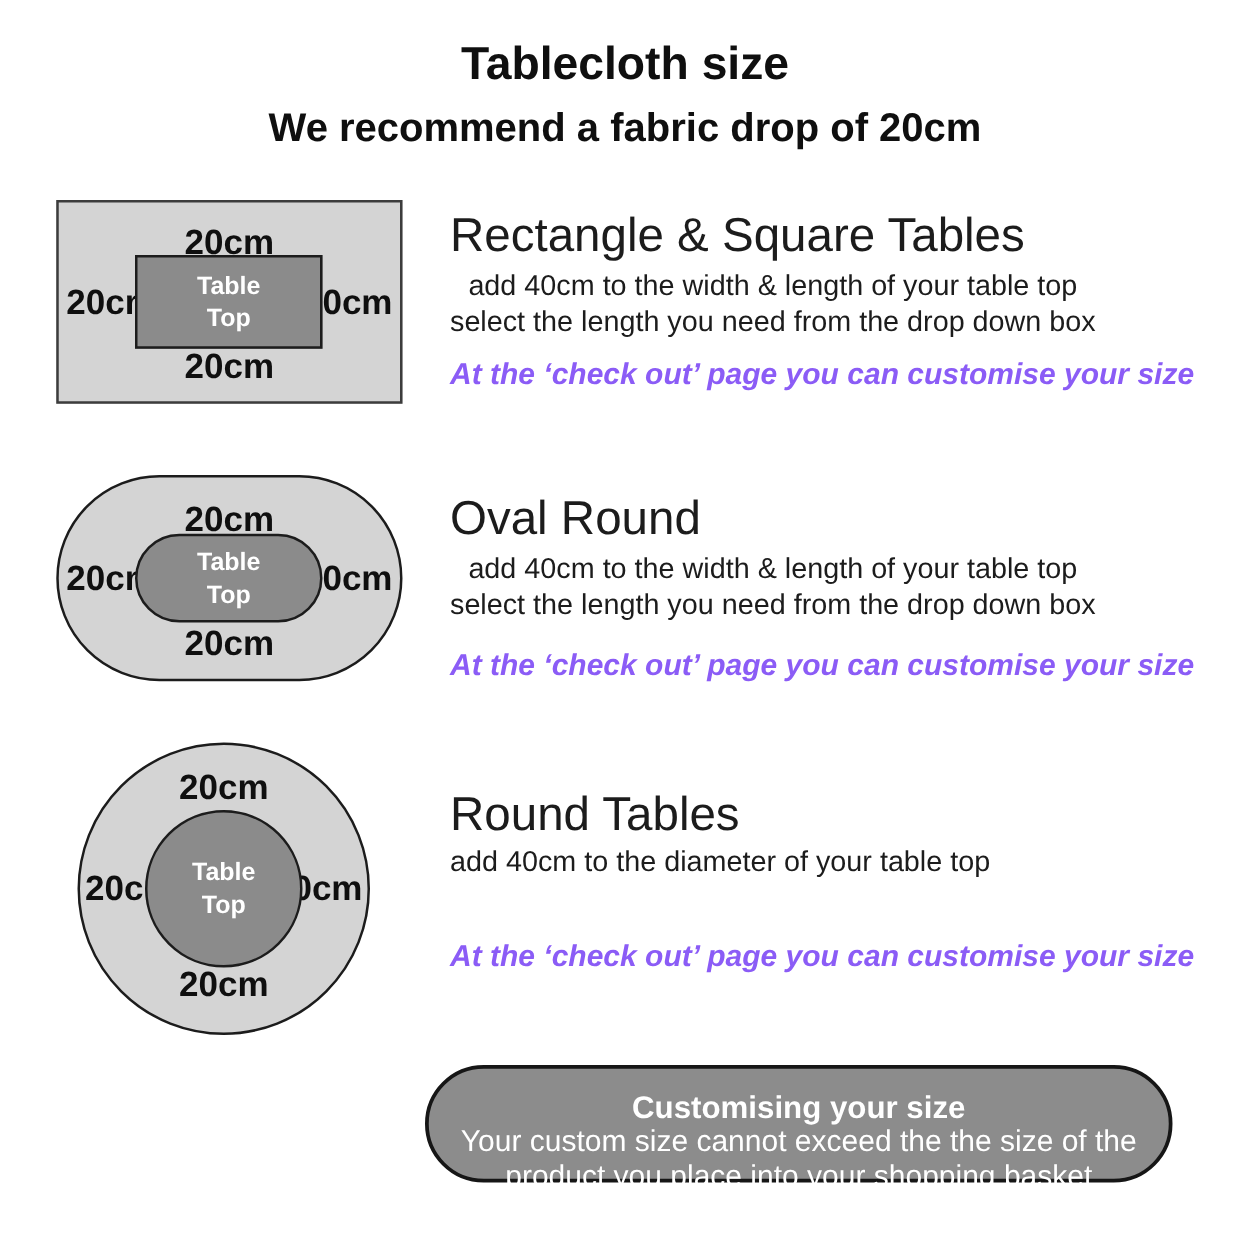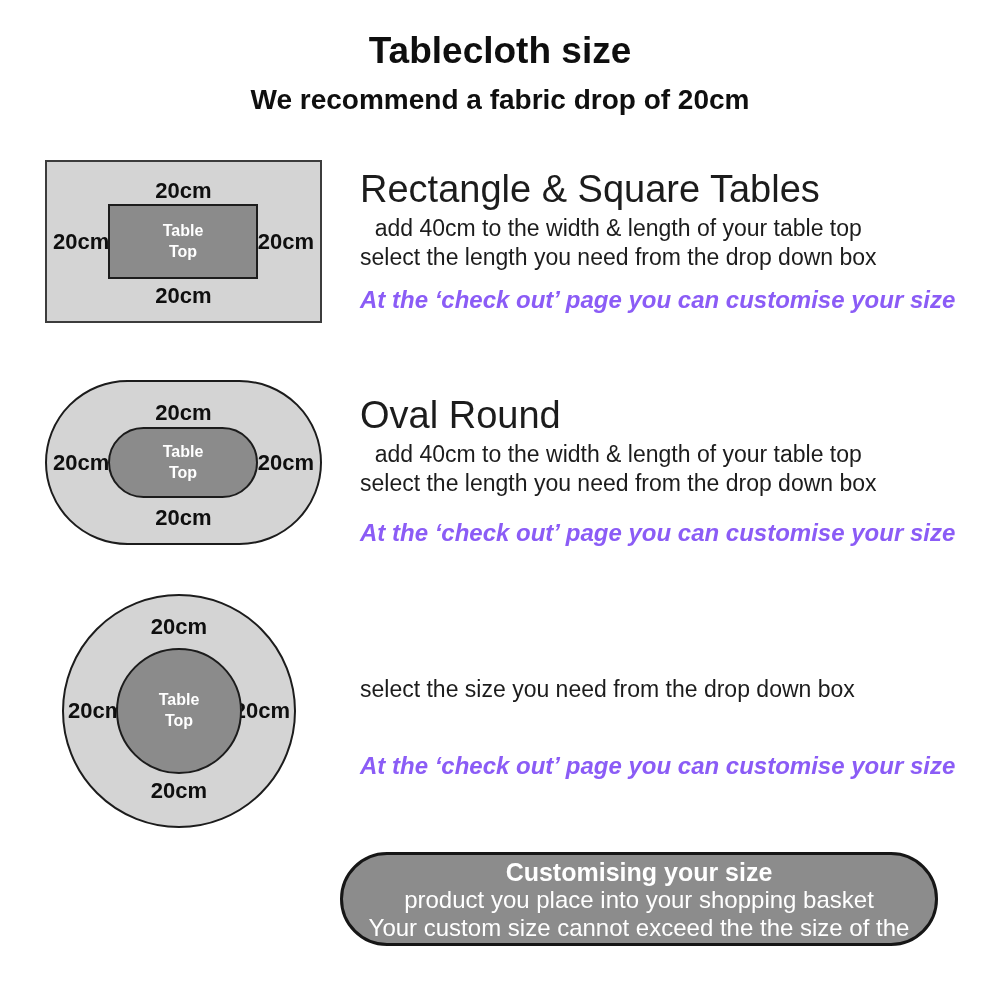--- a/index.html
+++ b/index.html
@@ -14,47 +14,47 @@
     overflow: hidden;
   }
 
   
   .title {
     position: absolute; top: 30px; left: 0; width: 1000px;
     text-align: center; font-size: 37px; font-weight: bold; color: #0f0f0f;
   }
   .subtitle {
     position: absolute; top: 84px; left: 0; width: 1000px;
-    text-align: center; font-size: 28px; font-weight: bold; color: #0f0f0f;
+    text-align: center; font-size: 32px; font-weight: bold; color: #0f0f0f;
   }
 
   
   .diagram {
     position: absolute;
     background: #d4d4d4;
     border: 2px solid #3c3c3c;
   }
   .diagram .drop-label {
     position: absolute;
-    font-size: 22px; font-weight: bold; color: #0f0f0f;
+    font-size: 28px; font-weight: bold; color: #0f0f0f;
     white-space: nowrap;
   }
   .lbl-top    { top: 16px; left: 0; width: 100%; text-align: center; }
   .lbl-bottom { bottom: 12px; left: 0; width: 100%; text-align: center; }
   .lbl-left   { left: 6px;  top: 50%; transform: translateY(-50%); }
   .lbl-right  { right: 6px; top: 50%; transform: translateY(-50%); }
 
   .tabletop {
     position: absolute;
     background: #8b8b8b;
     border: 2px solid #1c1c1c;
     color: #ffffff;
     display: flex; flex-direction: column;
     align-items: center; justify-content: center;
-    font-size: 16px; font-weight: bold; line-height: 1.3;
+    font-size: 20px; font-weight: bold; line-height: 1.3;
     text-align: center;
   }
 
   #rect-diagram  { left: 45px; top: 160px; width: 277px; height: 163px; }
   #rect-diagram .tabletop { left: 61px; top: 42px; width: 150px; height: 75px; }
 
   #oval-diagram  { left: 45px; top: 380px; width: 277px; height: 165px; border-radius: 83px; border-color: #1c1c1c; }
   #oval-diagram .tabletop { left: 61px; top: 45px; width: 150px; height: 71px; border-radius: 36px; }
   #oval-diagram .lbl-top { top: 18px; }
 
@@ -97,21 +97,21 @@
 
   
   .footer-box {
     position: absolute; left: 340px; top: 852px;
     width: 598px; height: 94px;
     background: #8c8c8c;
     border: 3px solid #161616;
     border-radius: 47px;
     color: #ffffff;
     text-align: center;
-    padding-top: 3px;
+    padding-top: 17px;
     font-size: 24px; line-height: 28px;
   }
   .footer-box .footer-heading { font-weight: bold; font-size: 25px; }
 </style>
 </head>
 <body>
 
 <div class="page">
 
   <div class="title">Tablecloth size</div>
@@ -157,24 +157,25 @@
     <div class="drop-label lbl-top">20cm</div>
     <div class="drop-label lbl-left">20cm</div>
     <div class="drop-label lbl-right">20cm</div>
     <div class="drop-label lbl-bottom">20cm</div>
     <div class="tabletop">
       <span>Table</span>
       <span>Top</span>
     </div>
   </div>
 
+  <div class="sec-heading" id="sec3-heading">Round Tables</div>
   <div class="sec-body" id="sec3-body">
-    <div>select the size you need from the drop down box</div>
+    <div>add 40cm to the diameter of your table top</div>
   </div>
   <div class="sec-note" id="sec3-note">At the ‘check out’ page you can customise your size</div>
 
   <div class="footer-box">
     <div class="footer-heading">Customising your size</div>
+    <div>Your custom size cannot exceed the the size of the</div>
     <div>product you place into your shopping basket</div>
-    <div>Your custom size cannot exceed the the size of the</div>
   </div>
 
 </div>
 
 </body></html>

